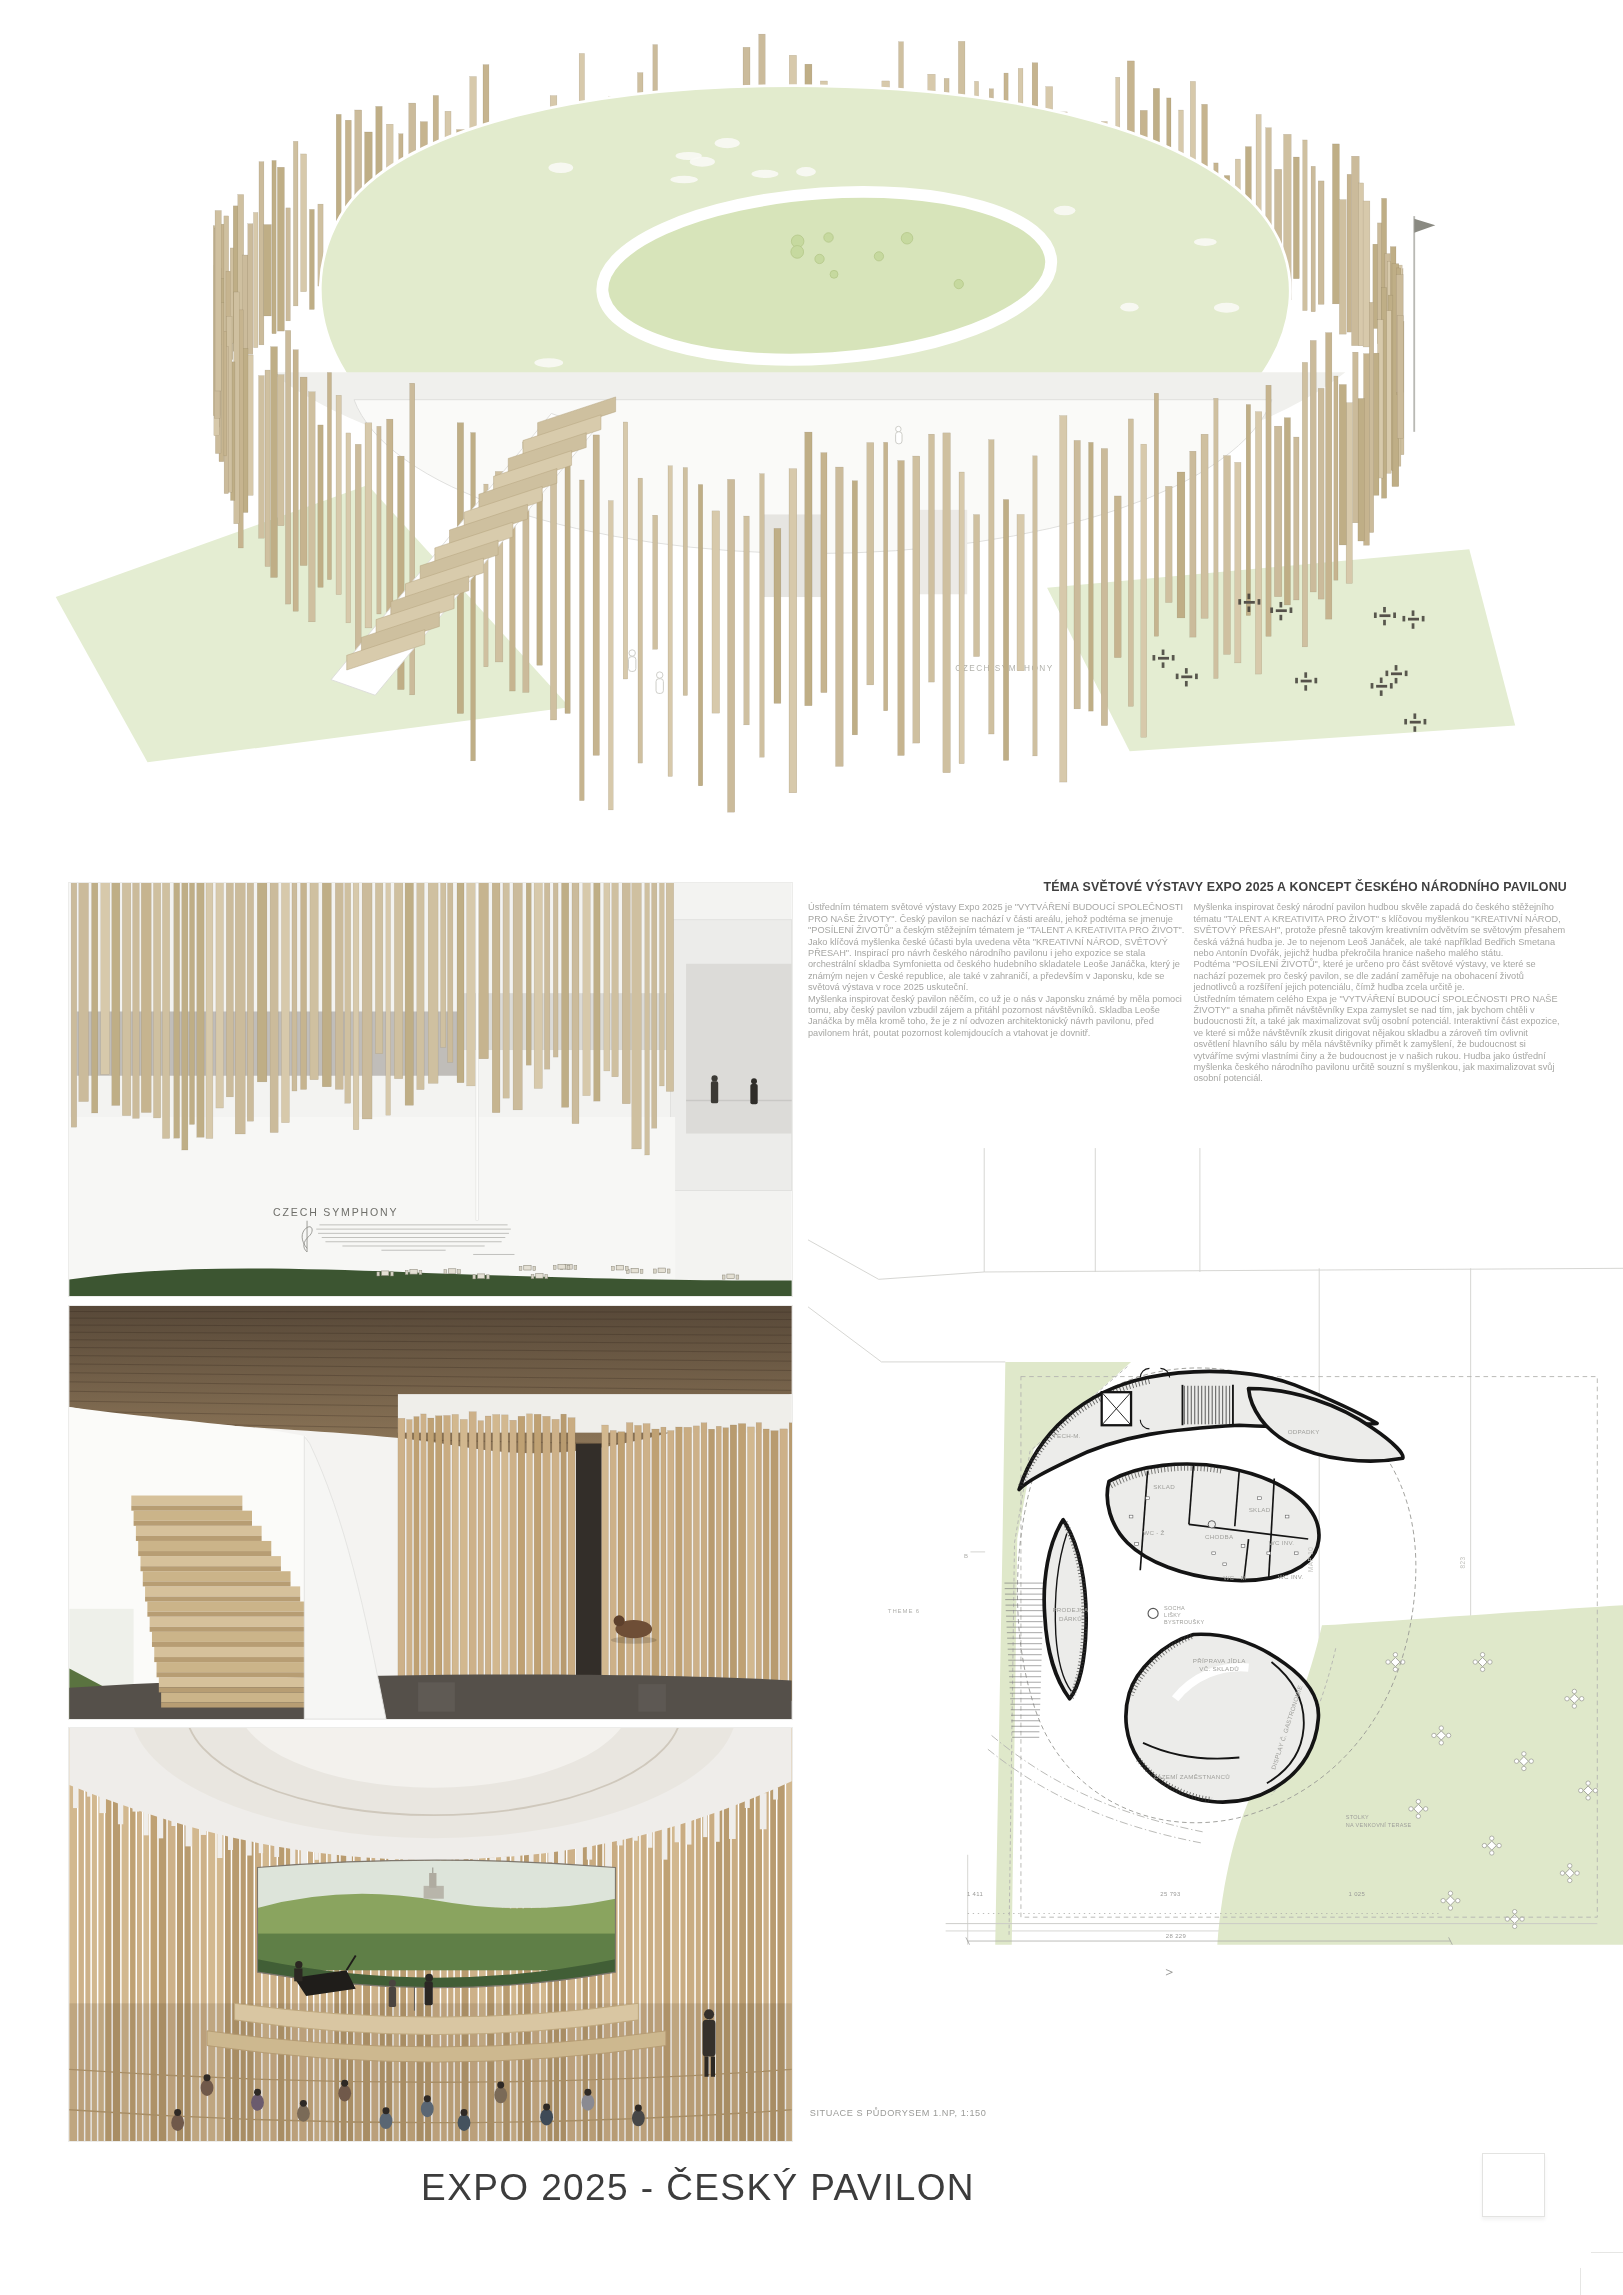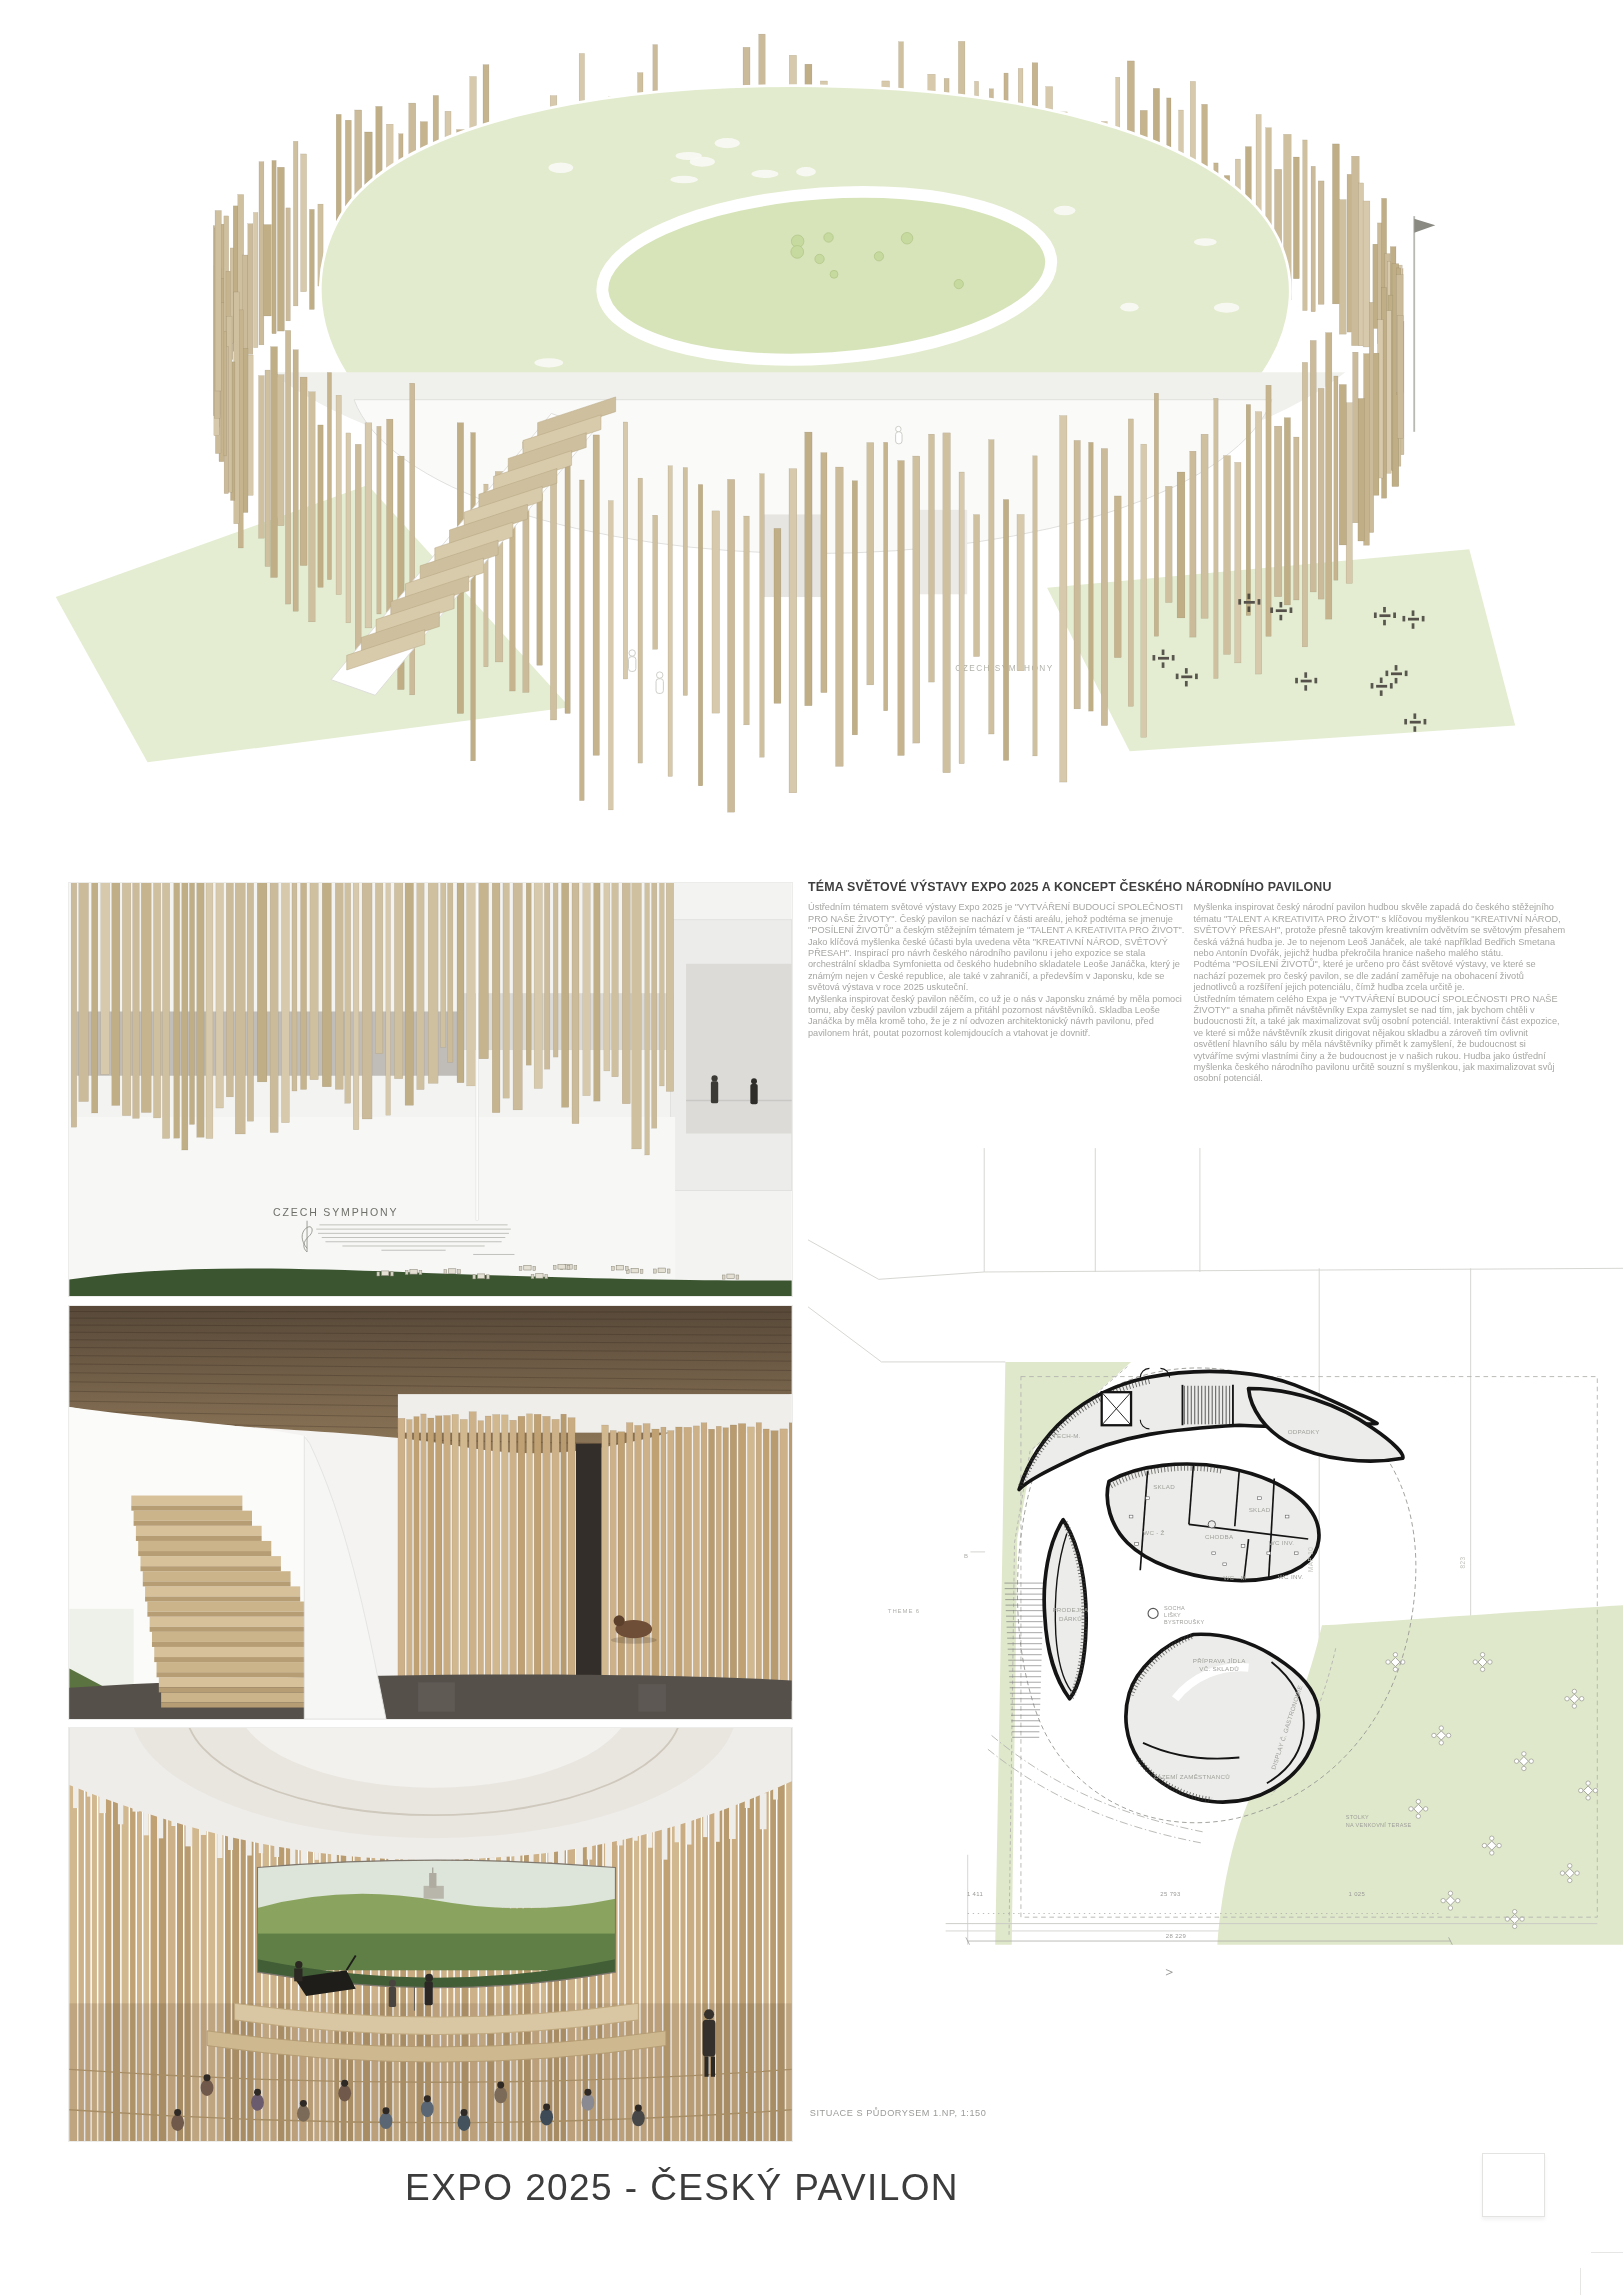--- a/index.html
+++ b/index.html
@@ -4,28 +4,28 @@
 <style>
   html,body{margin:0;padding:0;background:#fff;}
   .poster{position:relative;width:1624px;height:2296px;background:#ffffff;overflow:hidden;
           font-family:"Liberation Sans",sans-serif;}
   svg{display:block;}
   .abs{position:absolute;}
   .render{position:absolute;left:69px;width:723px;height:413px;outline:0.9px solid #ececea;overflow:hidden;}
   
   .article{position:absolute;left:808px;top:880px;width:759px;}
   .article h1{margin:0 0 8.3px 0;font-size:12.4px;font-weight:bold;color:#3f3f3f;
-              text-align:left;letter-spacing:0.2px;}
+              text-align:right;letter-spacing:0.2px;}
   .cols{display:flex;gap:6.4px;}
   .col{font-size:9.2px;line-height:11.4px;color:#a6a6a3;text-align:left;}
   .colL{width:379px;}
   .colR{width:373px;}
   .col p{margin:0;}
   
-  .main-title{position:absolute;left:0;top:2167px;width:1364px;text-align:center;
+  .main-title{position:absolute;left:16px;top:2167px;width:1364px;text-align:center;
               font-size:37px;font-weight:300;letter-spacing:1.4px;color:#3c3c3c;}
   .corner-box{position:absolute;left:1482px;top:2153px;width:61px;height:62px;background:#fff;
               border:1.8px solid #e3e3e1;box-shadow:0 2.8px 3.7px rgba(0,0,0,.05);}
   .edge-line-h{position:absolute;left:1591px;top:2252px;width:32px;height:0.9px;background:#e6e6e4;}
   .edge-line-v{position:absolute;left:1580px;top:2268px;width:0.9px;height:27.5px;background:#e6e6e4;}
   
   .plan text{fill:#9f9f9b;font-size:6.8px;letter-spacing:.3px;}
   .plan text.dim{fill:#9a9a98;font-size:6.5px;letter-spacing:.4px;}
   .plan text.street{fill:#b0b0ac;font-size:6.5px;letter-spacing:1px;}
   .plan text.lot{fill:#c2c2be;font-size:7px;letter-spacing:.5px;}

